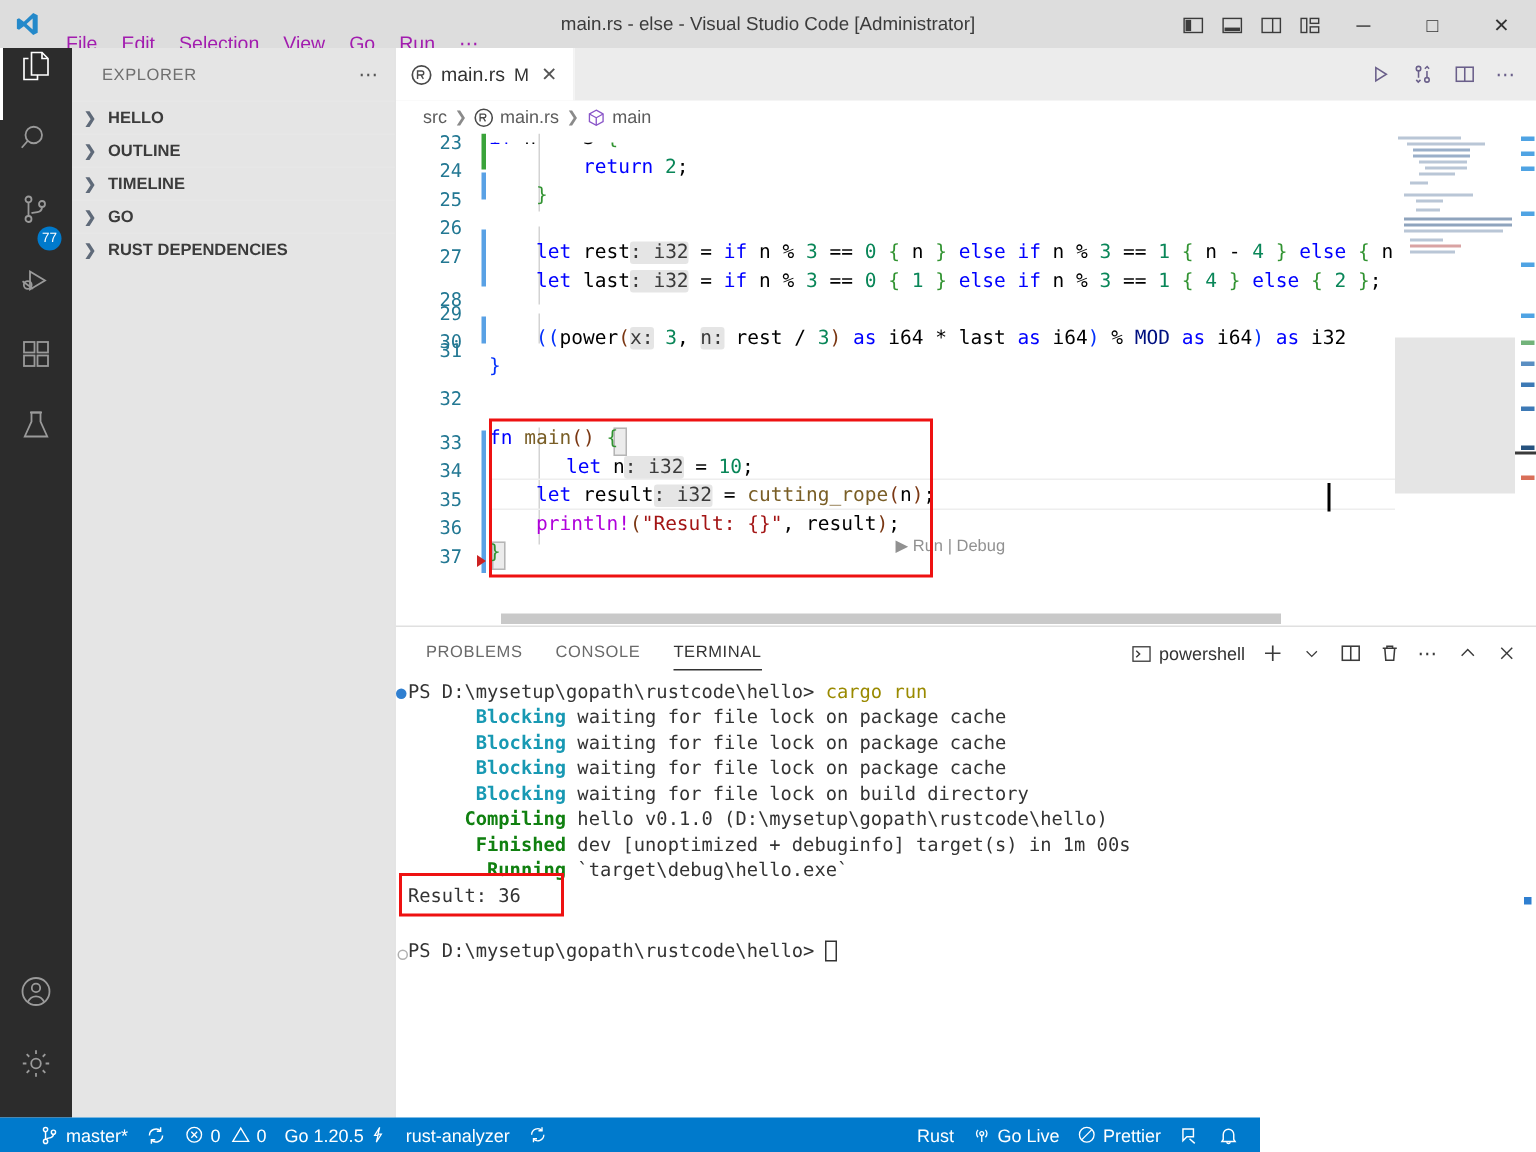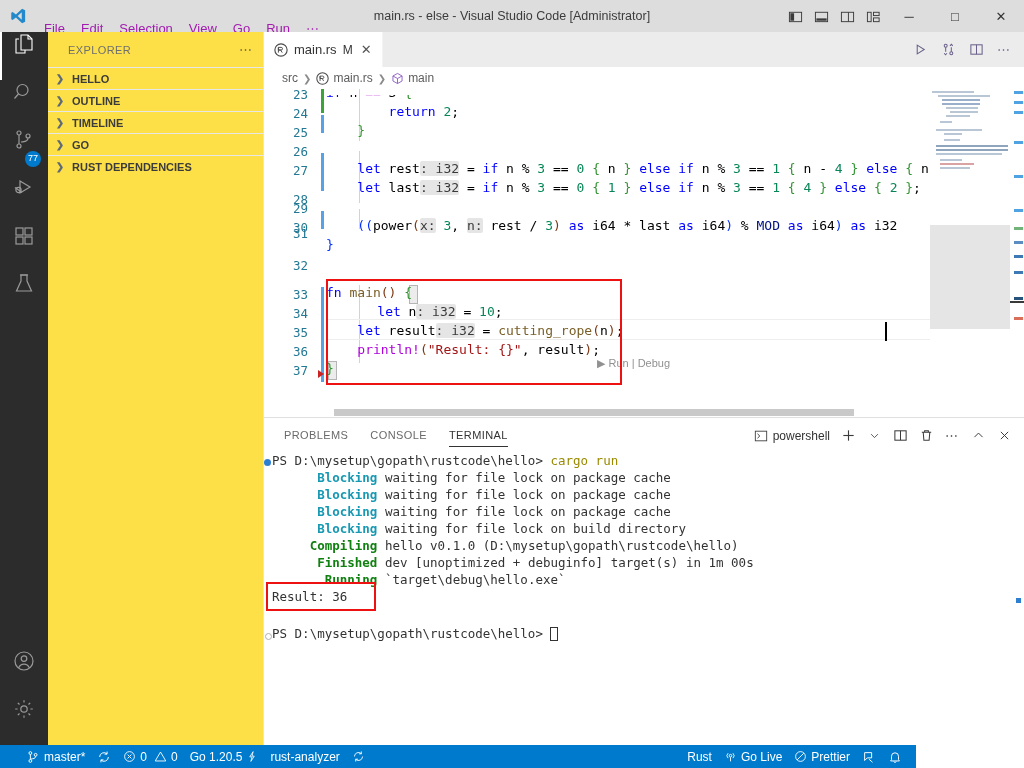--- a/index.html
+++ b/index.html
@@ -49,21 +49,21 @@
   .badge {
     position: absolute; right: 7px; bottom: 9px;
     background: #007acc; color: #fff; font-size: 9px; line-height: 15px;
     min-width: 16px; height: 16px; border-radius: 8px; text-align: center; padding: 0 3px;
     font-family: "Liberation Sans", sans-serif;
   }
 
   
   .sidebar {
     position: absolute; left: 48px; top: 32px; width: 216px; height: 713px;
-    background: #fde047; border-right: 1px solid #e4e4e4;
+    background: #e5e5e5; border-right: 1px solid #e4e4e4;
   }
   .sb-title {
     height: 35px; display: flex; align-items: center; justify-content: space-between;
     padding: 0 10px 0 20px; font-size: 11px; letter-spacing: .4px; color: #6f6f6f; font-weight: 400;
   }
   .sb-dots { color: #555; letter-spacing: 1px; font-size: 13px; cursor: pointer; }
   .sb-section {
     height: 22px; display: flex; align-items: center; gap: 4px;
     padding-left: 4px; font-size: 11px; font-weight: bold; color: #3b3b3b;
     border-top: 1px solid #e7e7e7; cursor: pointer;
@@ -165,21 +165,21 @@
   .trow { position: absolute; white-space: pre; left: 8px; }
   .t-cyan { color: #1899b3; font-weight: bold; }
   .t-green { color: #108010; font-weight: bold; }
   .t-yellow { color: #9a8a00; }
   .t-dot { position: absolute; left: 0px; width: 7px; height: 7px; border-radius: 50%; background: #2f7fd0; }
   .t-dot.hollow { background: transparent; border: 1px solid #b0b0b0; }
   .t-cursor { display: inline-block; width: 8px; height: 14px; border: 1px solid #333; vertical-align: -3px; }
 
   
   .statusbar {
-    position: absolute; left: 0; bottom: 0; width: 916px; height: 23px;
+    position: absolute; left: 0; bottom: 0; width: 840px; height: 23px;
     background: #007acc; color: #ffffff; display: flex; align-items: center;
     font-size: 12px;
   }
   .sbi { height: 23px; display: flex; align-items: center; gap: 4px; padding: 0 6px; cursor: pointer; white-space: nowrap; }
   .sb-right { margin-left: auto; display: flex; align-items: center; }
   svg { display: block; }
 </style>
 </head>
 <body>
 

